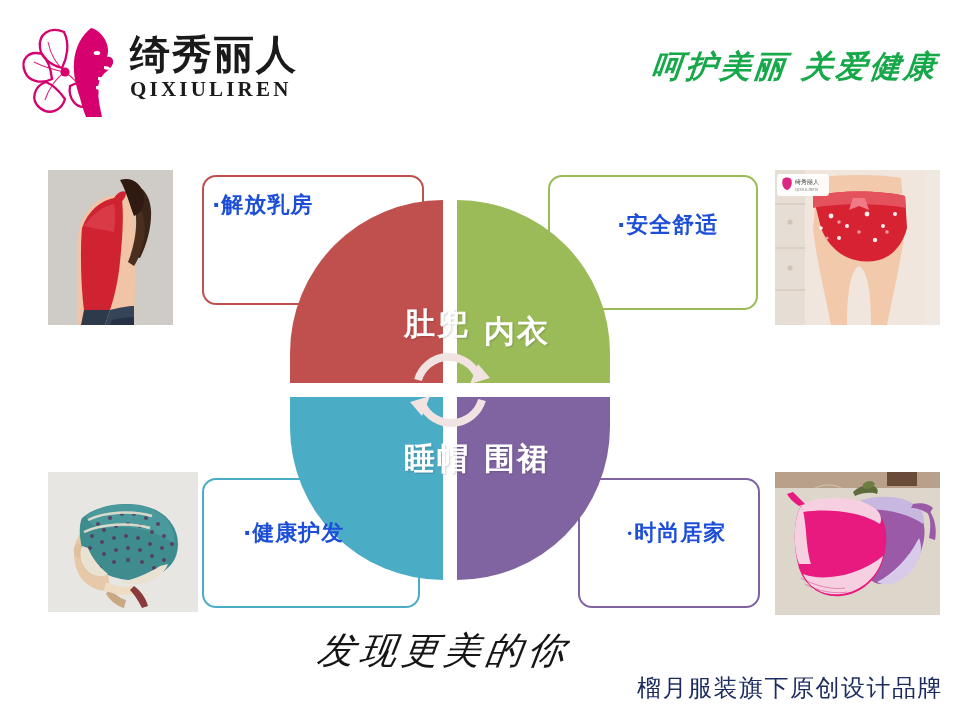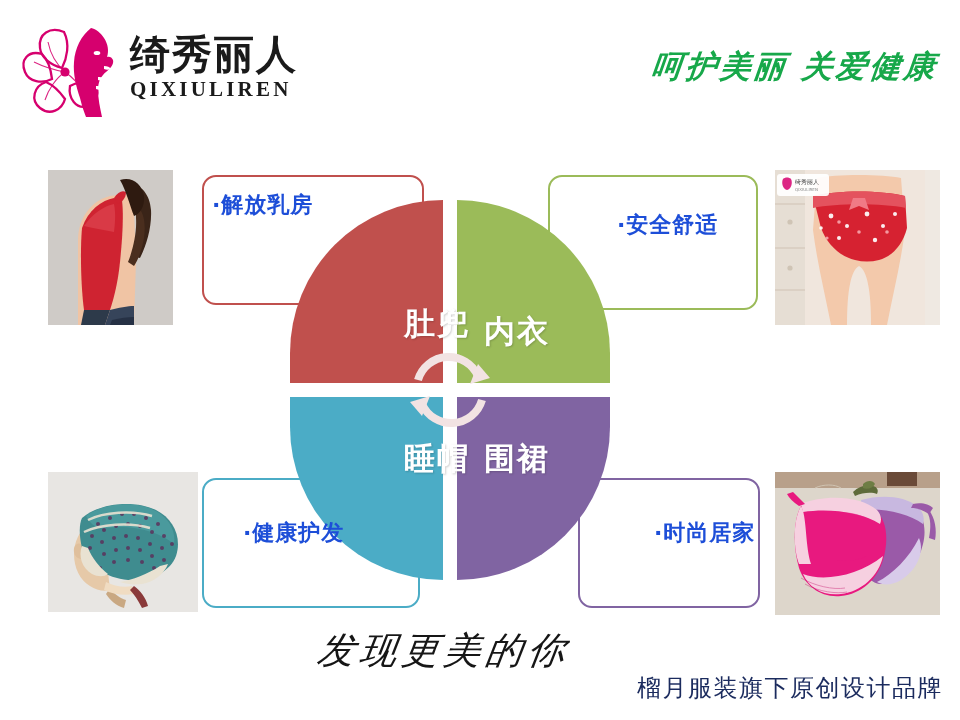--- a/index.html
+++ b/index.html
@@ -148,21 +148,21 @@
     white-space: nowrap;
   }
   #callout-dudou   { left: 202px; top: 175px; width: 222px; height: 130px; border-color: #C0504D; }
   #callout-neiyi   { left: 548px; top: 175px; width: 210px; height: 135px; border-color: #9BBB59; }
   #callout-shuimao { left: 202px; top: 478px; width: 218px; height: 130px; border-color: #4BACC6; }
   #callout-weiqun  { left: 578px; top: 478px; width: 182px; height: 130px; border-color: #8064A2; }
 
   #text-dudou   { left: 212px; top: 190px; }
   #text-neiyi   { left: 617px; top: 180px; margin-top: 30px; }
   #text-shuimao { left: 200px; top: 518px; margin-left: 43px; }
-  #text-weiqun  { left: 654px; top: 518px; }
+  #text-weiqun  { left: 626px; top: 518px; font-family: Liberation Serif, serif; }
 
   
   .photo {
     position: absolute;
     overflow: hidden;
     background: #d9d9d9;
   }
   #photo-dudou   { left: 48px;  top: 170px; width: 125px; height: 155px; }
   #photo-neiyi   { left: 775px; top: 170px; width: 165px; height: 155px; }
   #photo-shuimao { left: 48px;  top: 472px; width: 150px; height: 140px; }

